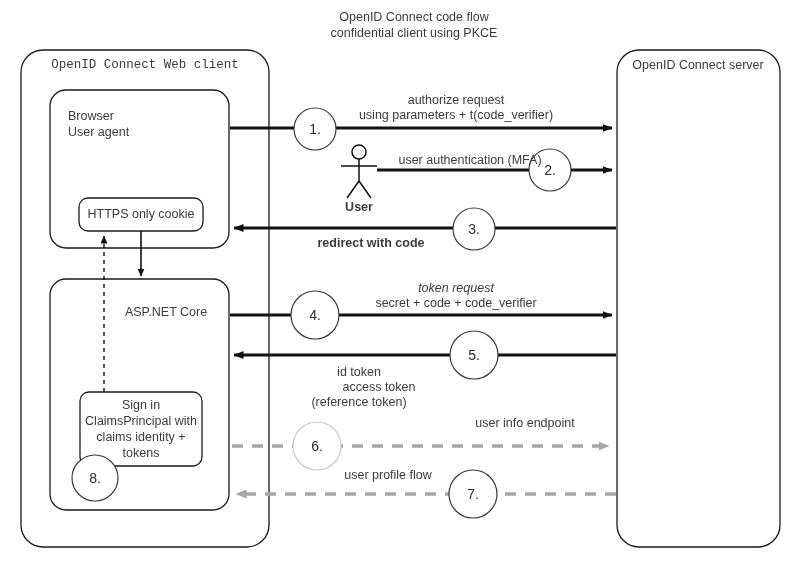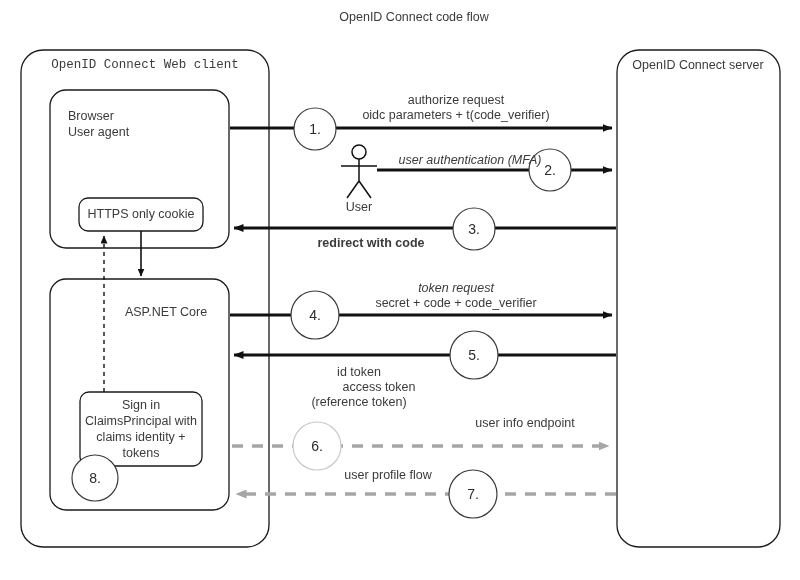--- a/index.html
+++ b/index.html
@@ -74,43 +74,44 @@
     <line x1="232" y1="446" x2="609" y2="446" stroke="#a6a6a6" stroke-width="3.4" stroke-dasharray="11,9" marker-end="url(#ahg)"></line>
     <circle cx="317" cy="446" r="24" fill="#ffffff" stroke="#c9c9c9" stroke-width="1.2"></circle>
 
     <line x1="616" y1="494" x2="236" y2="494" stroke="#a6a6a6" stroke-width="3.4" stroke-dasharray="11,9" marker-end="url(#ahg)"></line>
     <circle cx="473" cy="494" r="24" fill="#ffffff" stroke="#3a3a3a" stroke-width="1.2"></circle>
 
     <circle cx="95" cy="478" r="23" fill="#ffffff" stroke="#3a3a3a" stroke-width="1.2"></circle>
   </svg>
 
   <div class="lbl c" style="left:414px;top:10px;">OpenID Connect code flow</div>
+  <div class="lbl c" style="left:414px;top:26px;">confidential client using PKCE</div>
 
   <div class="lbl c" style="left:145px;top:58px;font-family:Liberation Mono, monospace;">OpenID Connect Web client</div>
 
   <div class="lbl" style="left:68px;top:109px;">Browser</div>
   <div class="lbl" style="left:68px;top:125px;">User agent</div>
 
   <div class="lbl c" style="left:141px;top:207px;">HTTPS only cookie</div>
 
   <div class="lbl c" style="left:166px;top:305px;">ASP.NET Core</div>
 
   <div class="lbl c" style="left:141px;top:398px;">Sign in</div>
   <div class="lbl c" style="left:141px;top:414px;">ClaimsPrincipal with</div>
   <div class="lbl c" style="left:141px;top:430px;">claims identity +</div>
   <div class="lbl c" style="left:141px;top:446px;">tokens</div>
 
   <div class="lbl c" style="left:698px;top:58px;">OpenID Connect server</div>
 
-  <div class="lbl c" style="left:359px;top:200px;">User</div>
+  <div class="lbl c" style="left:359px;top:200px;font-weight:bold;">User</div>
 
   <div class="lbl c" style="left:456px;top:93px;">authorize request</div>
-  <div class="lbl c" style="left:456px;top:108px;">oidc parameters + t(code_verifier)</div>
+  <div class="lbl c" style="left:456px;top:108px;">using parameters + t(code_verifier)</div>
 
-  <div class="lbl c" style="left:470px;top:153px;font-style:italic;">user authentication (MFA)</div>
+  <div class="lbl c" style="left:470px;top:153px;">user authentication (MFA)</div>
 
   <div class="lbl c" style="left:371px;top:236px;font-weight:bold;">redirect with code</div>
 
   <div class="lbl c" style="left:456px;top:281px;font-style:italic;">token request</div>
   <div class="lbl c" style="left:456px;top:296px;text-align:right;">secret + code + code_verifier</div>
 
   <div class="lbl c" style="left:359px;top:365px;">id token</div>
   <div class="lbl c" style="left:359px;top:380px;margin-left:20px;">access token</div>
   <div class="lbl c" style="left:359px;top:395px;">(reference token)</div>
 

